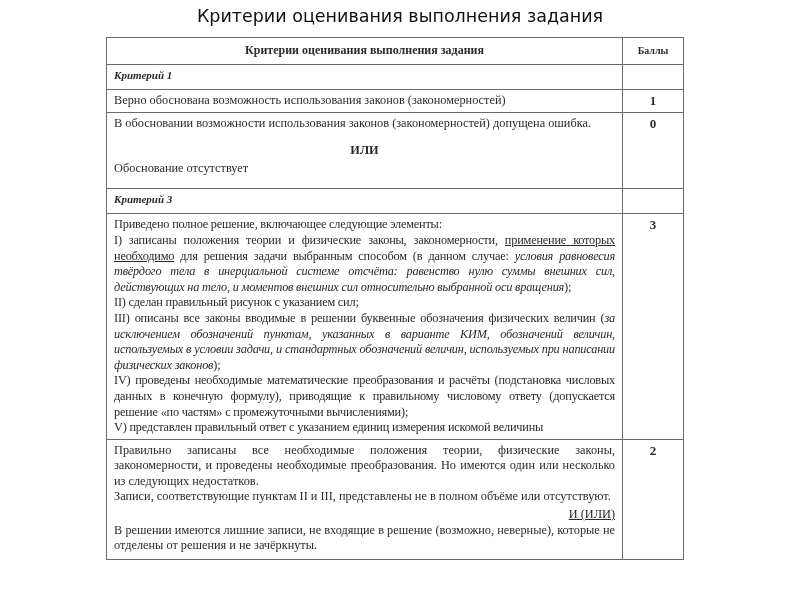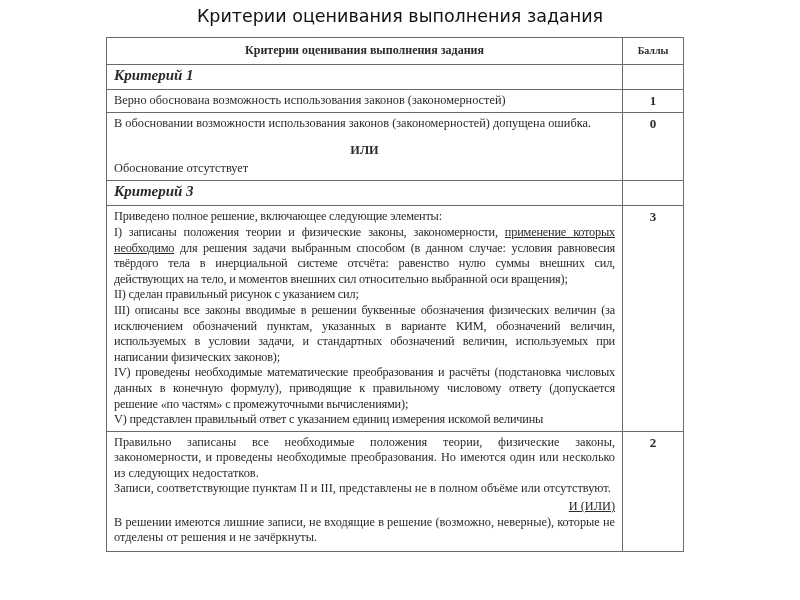--- a/index.html
+++ b/index.html
@@ -18,27 +18,27 @@
     color: #2a2a2a;
     border: 1.5px solid #555;
   }
   table.crit td, table.crit th {
     border: 1px solid #6a6a6a; vertical-align: top; padding: 3px 7px 3px 7px;
   }
   table.crit col.c1 { width: 516px; }
   table.crit col.c2 { width: 61px; }
   th { font-weight: bold; font-size: 12px; height: 20px; vertical-align: middle !important; text-align: center; }
   th.score-head { font-size: 10px; }
-  .crit-label { font-style: italic; font-weight: bold; font-size: 15px; }
+  .crit-label { font-style: italic; font-weight: bold; font-size: 11px; }
   tr.crit-row td { height: 18px; }
   .score { text-align: center; font-weight: bold; font-size: 13px; }
   .just { text-align: justify; }
   .ili { text-align: center; font-weight: bold; margin: 12px 0 2px; }
   .ili2 { text-align: right; margin: 2px 0 0; text-decoration: underline; }
-  .ital { }
+  .ital { font-style: italic; }
   .ul { text-decoration: underline; }
   .dense { letter-spacing: -0.2px; }
 </style>
 </head>
 <body>
 
 <div class="slide-title">Критерии оценивания выполнения задания</div>
 
 <table class="crit">
   <colgroup>
@@ -53,21 +53,21 @@
 
   <tr class="crit-row">
     <td class="crit-label">Критерий 1</td>
     <td></td>
   </tr>
   <tr>
     <td>Верно обоснована возможность использования законов (закономерностей)</td>
     <td class="score">1</td>
   </tr>
   <tr>
-    <td style="padding-bottom:4px;">
+    <td style="padding-bottom:12px;">
       <div class="just">В обосновании возможности использования законов (закономерностей) допущена ошибка.</div>
       <div class="ili">ИЛИ</div>
       <div>Обоснование отсутствует</div>
     </td>
     <td class="score">0</td>
   </tr>
 
   <tr class="crit-row">
     <td class="crit-label">Критерий 3</td>
     <td></td>

